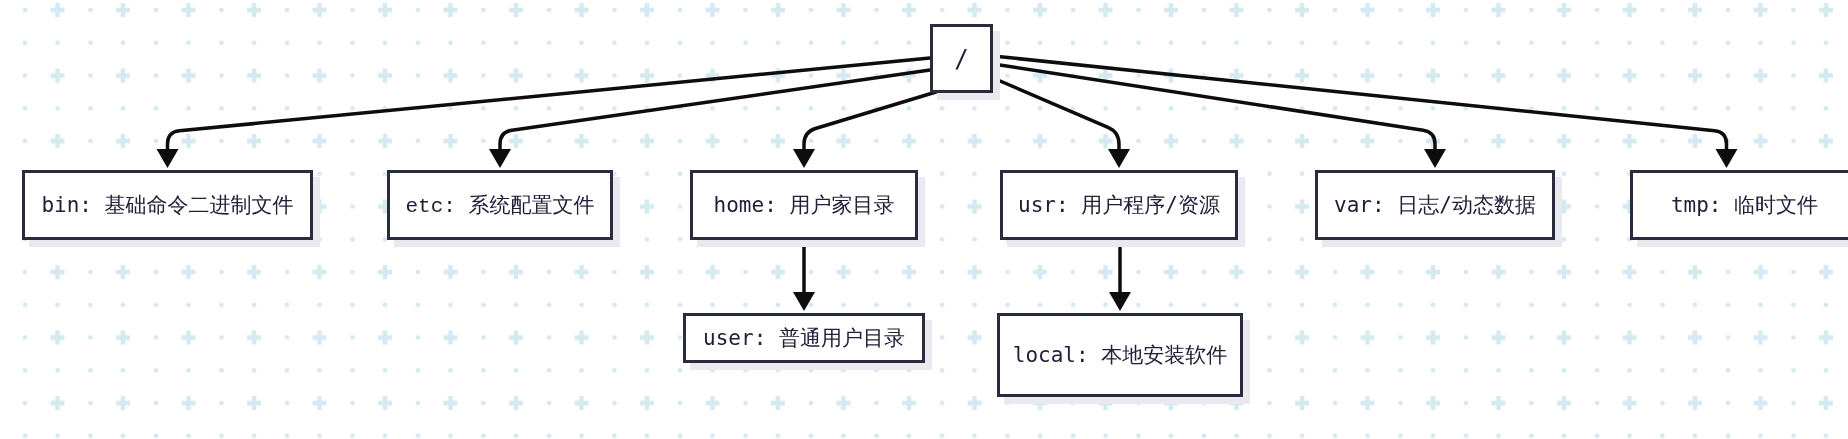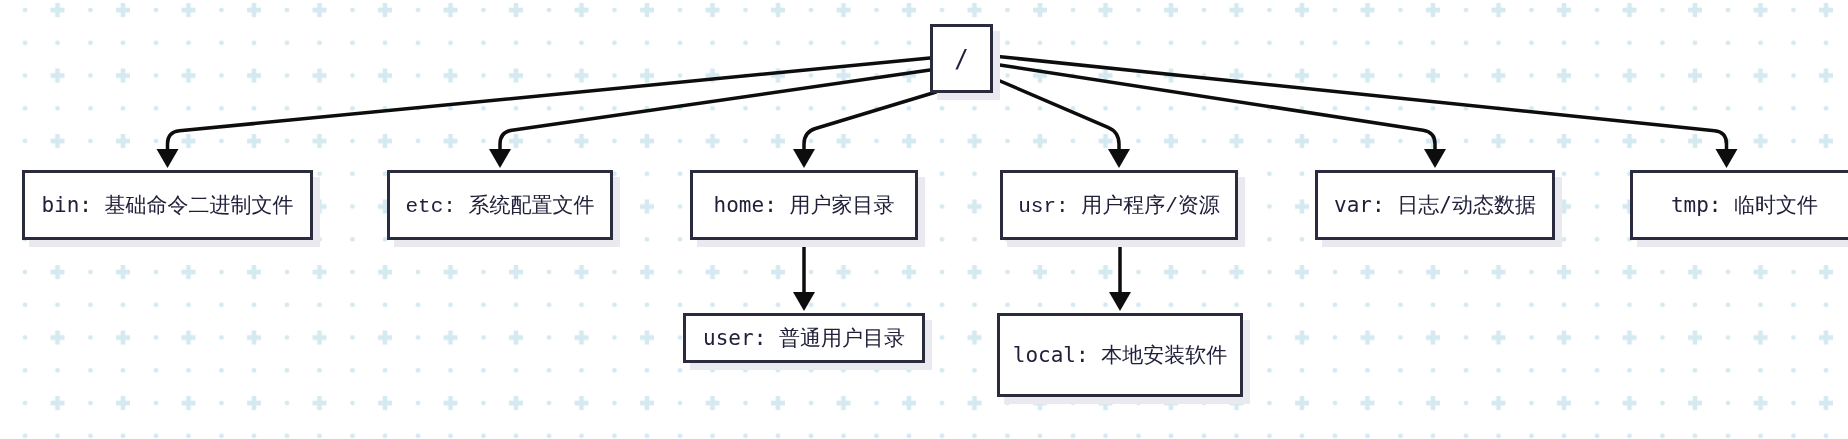--- a/index.html
+++ b/index.html
@@ -72,21 +72,21 @@
     </div>
   <div class="node" style="left: 22px; top: 170px; width: 291px; height: 70px;">
       <span>bin: 基础命令二进制文件</span>
     </div>
   <div class="node" style="left: 387px; top: 170px; width: 226px; height: 70px; font-family: Liberation Mono, monospace;">
       <span>etc: 系统配置文件</span>
     </div>
   <div class="node" style="left: 690px; top: 170px; width: 228px; height: 70px;">
       <span>home: 用户家目录</span>
     </div>
-  <div class="node" style="left: 1000px; top: 170px; width: 238px; height: 70px; font-family: Liberation Mono, monospace;">
+  <div class="node" style="left: 1000px; top: 170px; width: 238px; height: 70px;">
       <span>usr: 用户程序/资源</span>
     </div>
   <div class="node" style="left: 1315px; top: 170px; width: 240px; height: 70px;">
       <span>var: 日志/动态数据</span>
     </div>
   <div class="node" style="left: 1630px; top: 170px; width: 229px; height: 70px;">
       <span>tmp: 临时文件</span>
     </div>
   <div class="node" style="left: 683px; top: 313px; width: 242px; height: 50px;">
       <span>user: 普通用户目录</span>

